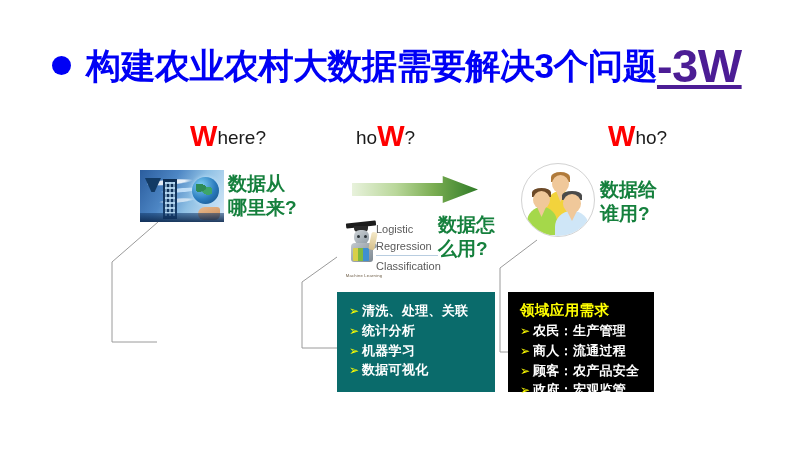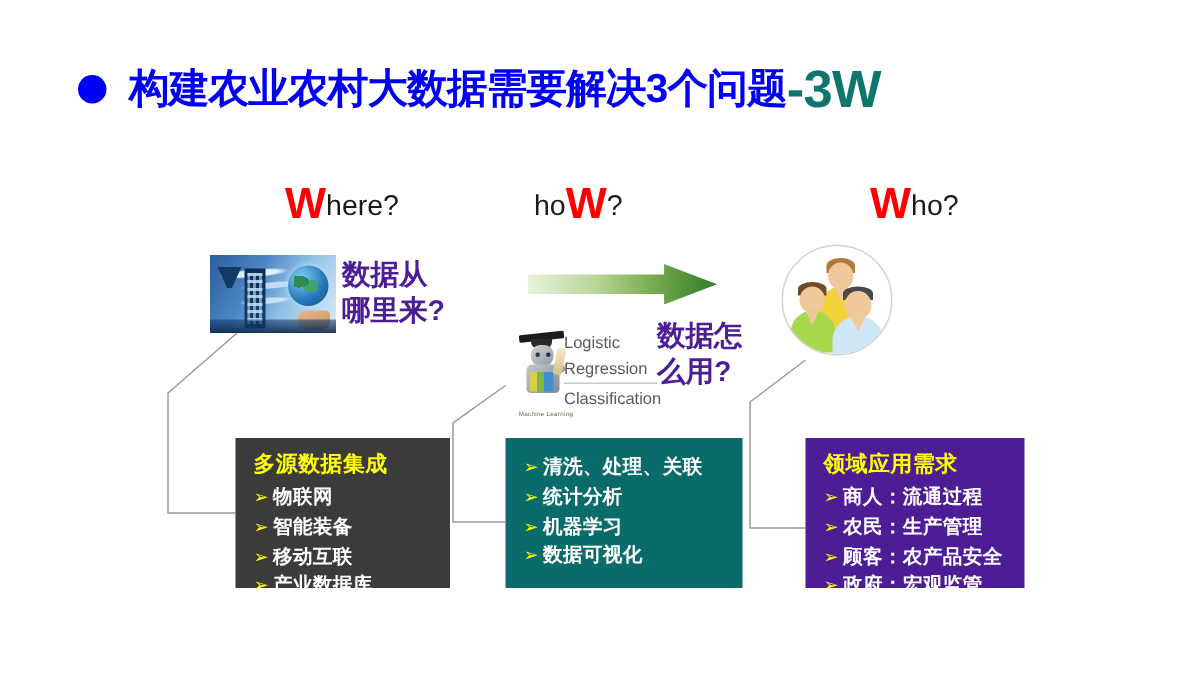--- a/index.html
+++ b/index.html
@@ -28,56 +28,57 @@
     white-space: nowrap;
   }
   #title-bullet {
     width: 19px; height: 19px;
     border-radius: 50%;
     background: #0000f5;
     margin-right: 15px;
     flex: 0 0 auto;
   }
   #title-main {
-    font-size: 27px;
+    font-size: 35px;
     font-weight: bold;
     color: #0000f5;
     letter-spacing: -0.5px;
     line-height: 1;
   }
   #title-suffix {
-    font-size: 35px;
-    font-weight: bold;
-    color: #0f766e;
+    font-size: 47px;
+    font-weight: bold;
+    color: #4c1d95;
     line-height: 1;
     letter-spacing: -0.5px;
+    text-decoration: underline;
   }
 
   
   .w-head {
     position: absolute;
     white-space: nowrap;
     color: #1a1a1a;
     font-size: 19px;
     line-height: 1;
   }
   .w-head .bigw {
     color: #ff0000;
     font-size: 29px;
     font-weight: bold;
     vertical-align: -2px;
   }
   #w-head-1 { left: 190px; top: 122px; }
   #w-head-2 { left: 356px; top: 122px; }
-  #w-head-3 { left: 580px; top: 122px; }
+  #w-head-3 { left: 608px; top: 122px; }
 
   
   .red-q {
     position: absolute;
-    color: #4c1d95;
+    color: #15803d;
     font-weight: bold;
     font-size: 19px;
     line-height: 1.25;
     white-space: pre-line;
   }
   #red-q-1 { left: 228px; top: 172px; }
   #red-q-2 { left: 438px; top: 213px; }
   #red-q-3 { left: 600px; top: 178px; }
 
   
@@ -277,21 +278,21 @@
   }
   .info-list li .bullet {
     color: #ffff00;
     font-weight: bold;
     display: inline-block;
     width: 13px;
     font-size: 12px;
   }
   #box-1 { left: 157px; top: 292px; width: 143px; height: 100px; background: #3b3b3b; }
   #box-2 { left: 337px; top: 292px; width: 158px; height: 100px; background: #0a6b6b; }
-  #box-3 { left: 537px; top: 292px; width: 146px; height: 100px; background: #4c1d95; }
+  #box-3 { left: 508px; top: 292px; width: 146px; height: 100px; background: #000000; }
 </style>
 </head>
 <body>
 
 <div id="slide">
 
   <div id="title-row">
     <span id="title-bullet"></span>
     <span id="title-main">构建农业农村大数据需要解决3个问题</span>
     <span id="title-suffix">-3W</span>
@@ -358,52 +359,45 @@
       <div class="p-body"></div>
       <div class="p-collar"></div>
     </div>
     <div class="person" id="p-right">
       <div class="p-hair"></div>
       <div class="p-head"></div>
       <div class="p-body"></div>
       <div class="p-collar"></div>
     </div>
   </div>
+  <div class="red-q" id="red-q-3">数据给
+谁用?</div>
 
   <svg class="connector" style="left:0; top:0;" width="800" height="450" viewBox="0 0 800 450">
 
     <polyline points="158,222 112,262 112,342 157,342" fill="none" stroke="#9a9a9a" stroke-width="1"></polyline>
 
     <polyline points="337,257 302,282 302,348 337,348" fill="none" stroke="#9a9a9a" stroke-width="1"></polyline>
 
     <polyline points="537,240 500,268 500,352 537,352" fill="none" stroke="#9a9a9a" stroke-width="1"></polyline>
   </svg>
 
-  <div class="info-box" id="box-1">
-    <div class="info-title">多源数据集成</div>
-    <ul class="info-list">
-      <li><span class="bullet">➢</span><span>物联网</span></li>
-      <li><span class="bullet">➢</span><span>智能装备</span></li>
-      <li><span class="bullet">➢</span><span>移动互联</span></li>
-      <li><span class="bullet">➢</span><span>产业数据库</span></li>
-    </ul>
-  </div>
 
   <div class="info-box" id="box-2">
     <ul class="info-list">
       <li><span class="bullet">➢</span><span>清洗、处理、关联</span></li>
       <li><span class="bullet">➢</span><span>统计分析</span></li>
       <li><span class="bullet">➢</span><span>机器学习</span></li>
       <li><span class="bullet">➢</span><span>数据可视化</span></li>
     </ul>
   </div>
 
   <div class="info-box" id="box-3">
     <div class="info-title">领域应用需求</div>
     <ul class="info-list">
+      <li><span class="bullet">➢</span><span>农民：生产管理</span></li>
       <li><span class="bullet">➢</span><span>商人：流通过程</span></li>
-      <li><span class="bullet">➢</span><span>农民：生产管理</span></li>
       <li><span class="bullet">➢</span><span>顾客：农产品安全</span></li>
       <li><span class="bullet">➢</span><span>政府：宏观监管</span></li>
     </ul>
   </div>
 
 </div>
 
 </body></html>

